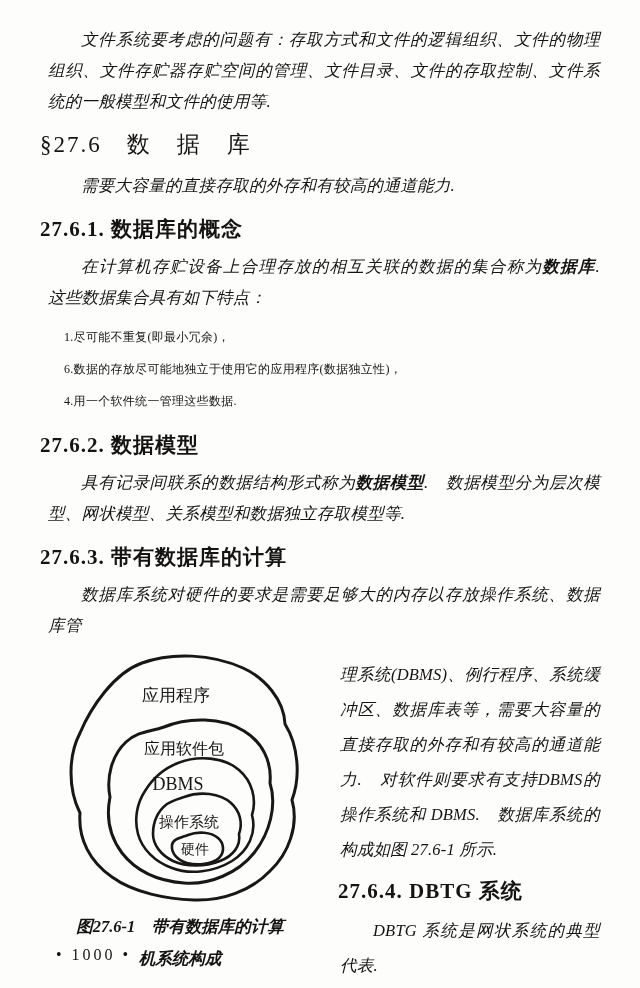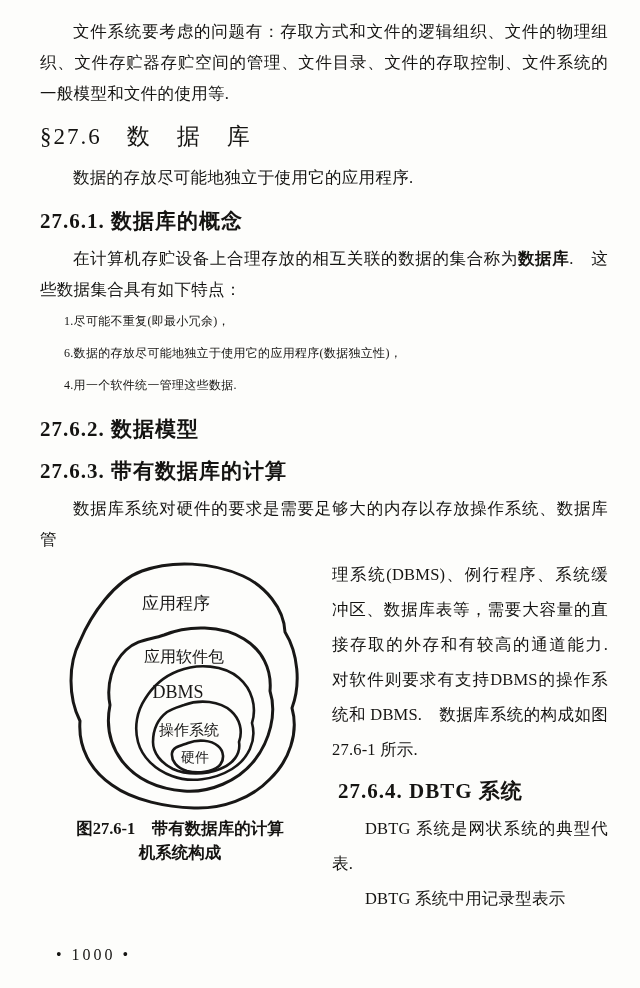--- a/index.html
+++ b/index.html
@@ -10,21 +10,21 @@
     font-family:"Liberation Serif","DejaVu Serif",serif;
     overflow:hidden;
     -webkit-font-smoothing:none;
   }
   .page{
     box-sizing:border-box;
     width:640px;height:988px;
     padding:16px 32px 0 40px;
     position:relative;
   }
-  p, .line{margin:0;}
+  p, .line{margin:8px;font-style:italic;}
   .body-text{
     font-size:16.5px;
     line-height:31px;
     text-align:justify;
     letter-spacing:0.3px;
   }
   .indent{text-indent:2em;}
   .bold{font-weight:700;}
   .chapter-title{
     font-size:23px;
@@ -90,32 +90,33 @@
 </style>
 </head>
 <body>
 
 <div class="page">
 
   <p class="body-text indent">文件系统要考虑的问题有：存取方式和文件的逻辑组织、文件的物理组织、文件存贮器存贮空间的管理、文件目录、文件的存取控制、文件系统的一般模型和文件的使用等.</p>
 
   <div class="chapter-title">§27.6　数　据　库</div>
 
-  <p class="body-text indent">数据的存放尽可能地独立于使用它的应用程序.</p>
+  <p class="body-text indent">需要大容量的直接存取的外存和有较高的通道能力.</p>
 
   <div class="section-heading">27.6.1. 数据库的概念</div>
 
   <p class="body-text indent"><span>在计算机存贮设备上合理存放的相互关联的数据的集合称为</span><span class="bold">数据库</span><span>.　这些数据集合具有如下特点：</span></p>
 
   <div class="list-item">1.尽可能不重复(即最小冗余)，</div>
   <div class="list-item">6.数据的存放尽可能地独立于使用它的应用程序(数据独立性)，</div>
   <div class="list-item">4.用一个软件统一管理这些数据.</div>
 
   <div class="section-heading">27.6.2. 数据模型</div>
 
+  <p class="body-text indent"><span>具有记录间联系的数据结构形式称为</span><span class="bold">数据模型</span><span>.　数据模型分为层次模型、网状模型、关系模型和数据独立存取模型等.</span></p>
 
   <div class="section-heading">27.6.3. 带有数据库的计算</div>
 
   <p class="body-text indent">数据库系统对硬件的要求是需要足够大的内存以存放操作系统、数据库管</p>
 
   <div class="figure-row">
 
     <div class="figure-cell">
       <svg width="272" height="258" viewBox="0 0 272 258">
         <path class="ring" stroke-width="3" d="M96,14 C126,3 166,5 197,19 C219,29 238,51 239,75 C252,96 255,127 246,151 C253,176 243,204 224,222 C205,242 176,252 148,251 C121,250 88,244 66,228 C44,213 32,190 34,164 C22,140 22,107 34,84 C45,58 68,24 96,14 Z"></path>

